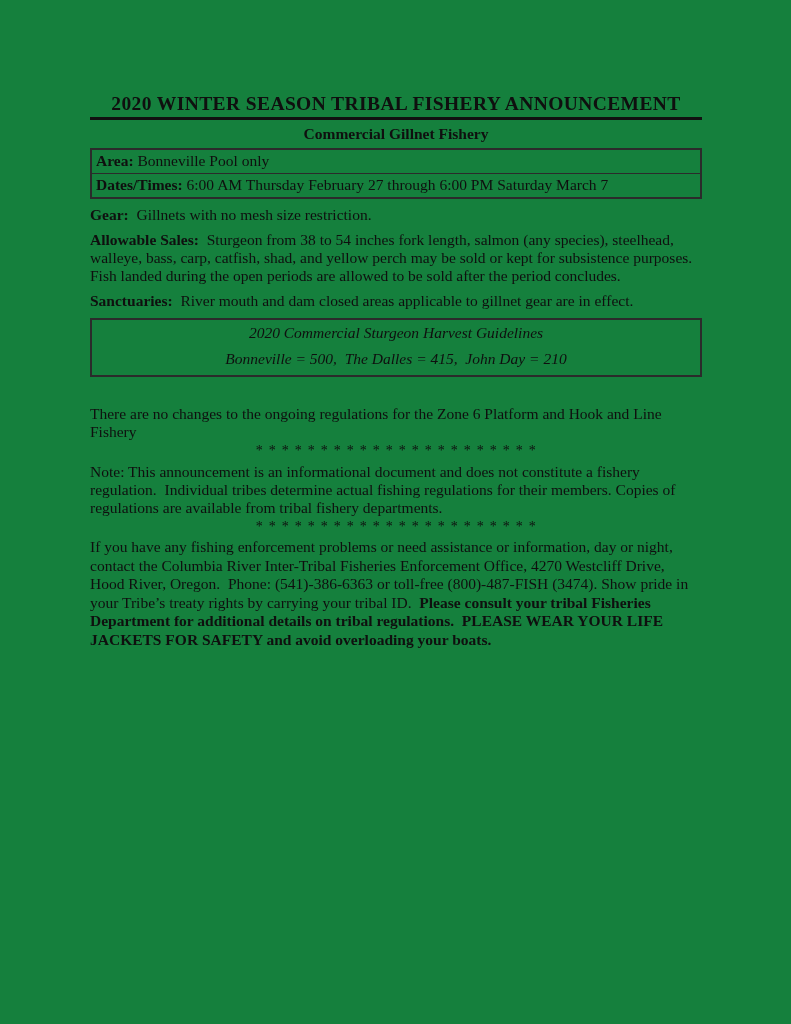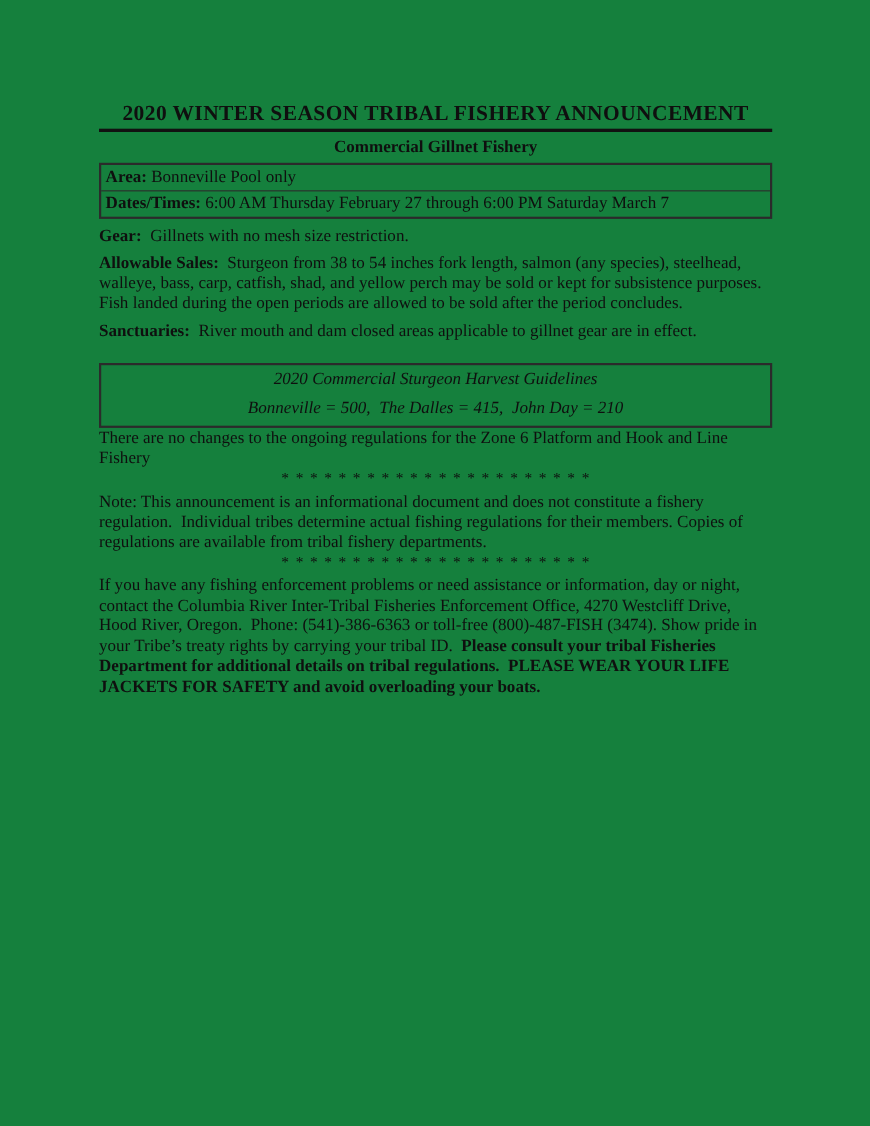--- a/index.html
+++ b/index.html
@@ -67,30 +67,30 @@
   }
   .harvest-note {
     font-style: italic;
     font-size: 12.8px;
     line-height: 15px;
     text-align: center;
     margin-top: 6px;
   }
   .guide-box {
     border: 2px solid #2b2b2b;
-    margin-top: 20px;
+    margin-top: 8px;
     padding: 4px 0 7px 0;
     text-align: center;
     font-style: italic;
     font-size: 15.5px;
     line-height: 18px;
   }
   .guide-line2 { margin-top: 8px; white-space: pre-wrap; }
   .guide-line1 { white-space: pre-wrap; }
-  .zone6 { margin-top: 1px; }
+  .zone6 { margin-top: 28px; }
   .separator {
     text-align: center;
     font-size: 14px;
     line-height: 16px;
     margin-top: 2px;
     word-spacing: 1.5px;
     letter-spacing: 0.5px;
   }
   .note-para { margin-top: 4px; }
   .contact-para { margin-top: 3px; line-height: 18.5px; }

